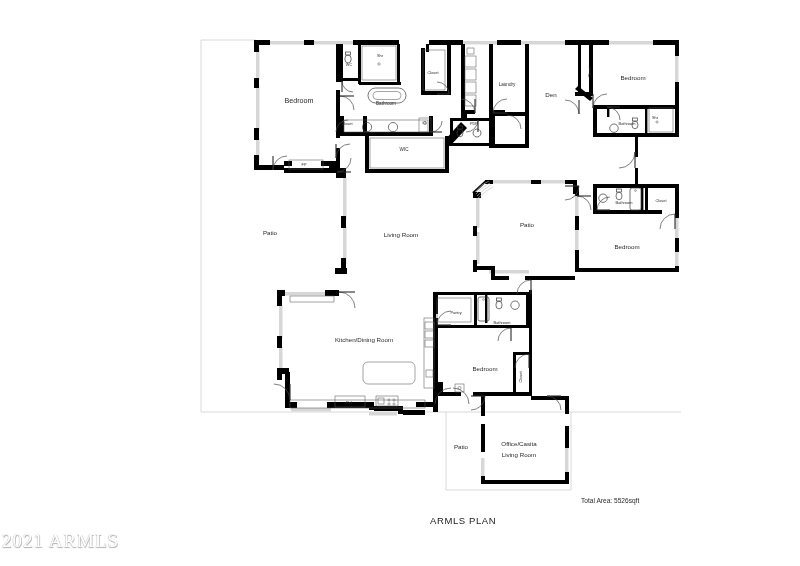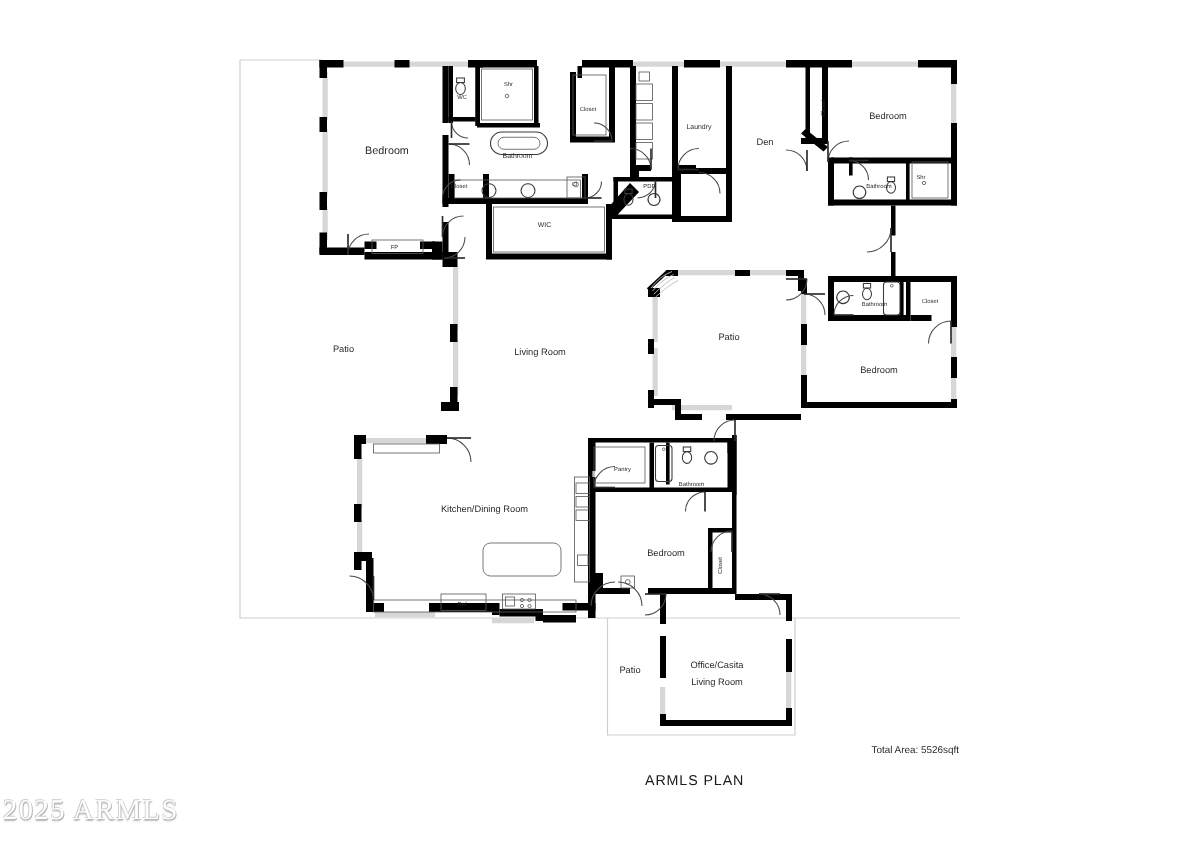--- a/index.html
+++ b/index.html
@@ -12,20 +12,21 @@
     width: 800px;
     height: 566px;
     position: relative;
     overflow: hidden;
     font-family: "Liberation Sans", sans-serif;
     color: #1a1a1a;
   }
   #plan-root {
     position: absolute;
     inset: 0;
+    padding-left: 41px;
   }
   svg.plan {
     display: block;
     width: 800px;
     height: 566px;
   }
   .room-label {
     font-family: "Liberation Sans", sans-serif;
     fill: #2a2a2a;
     text-anchor: middle;
@@ -569,15 +570,15 @@
         <text class="room-label lbl-xs" x="480" y="377" transform="rotate(-90 480 377)">Closet</text>
         <text class="room-label lbl-md" x="420" y="447">Patio</text>
         <text class="room-label lbl-md" x="478" y="444">Office/Casita</text>
         <text class="room-label lbl-md" x="478" y="455">Living Room</text>
       </g>
 
   </svg>
 
   <div class="caption-title">ARMLS PLAN</div>
   <div class="caption-area">Total Area: 5526sqft</div>
-  <div class="watermark">2025 ARMLS</div>
+  <div class="watermark">2021 ARMLS</div>
 
 </div>
 
 </body></html>

